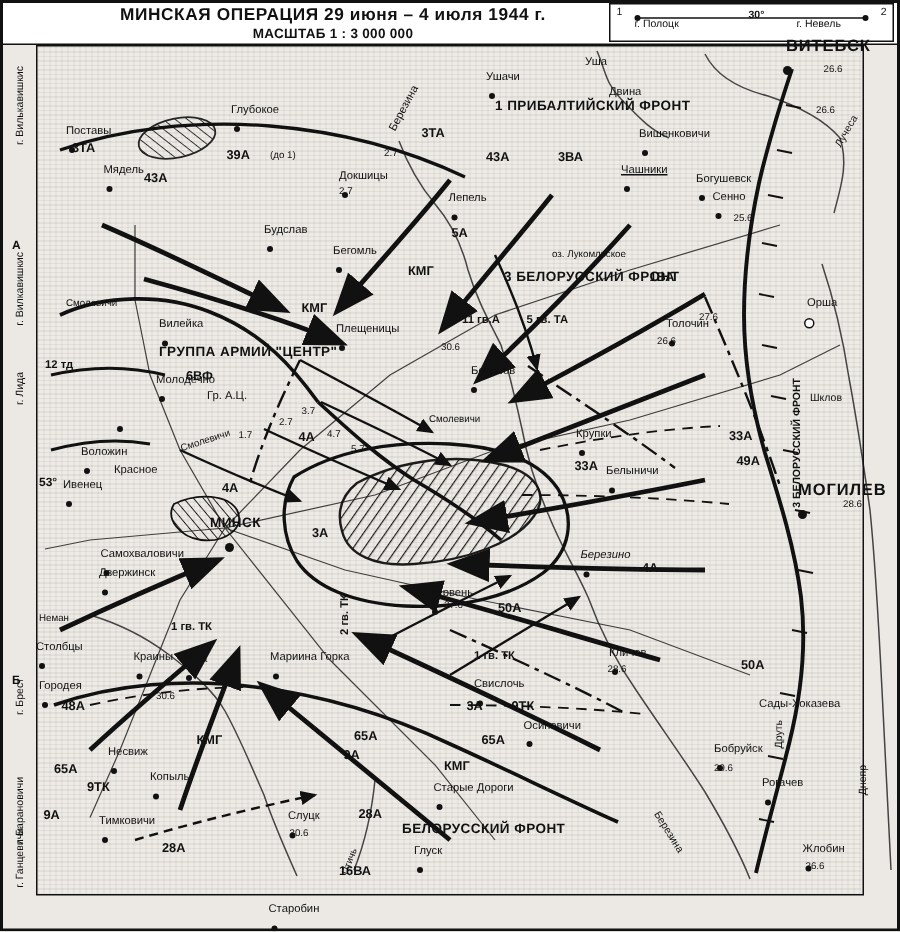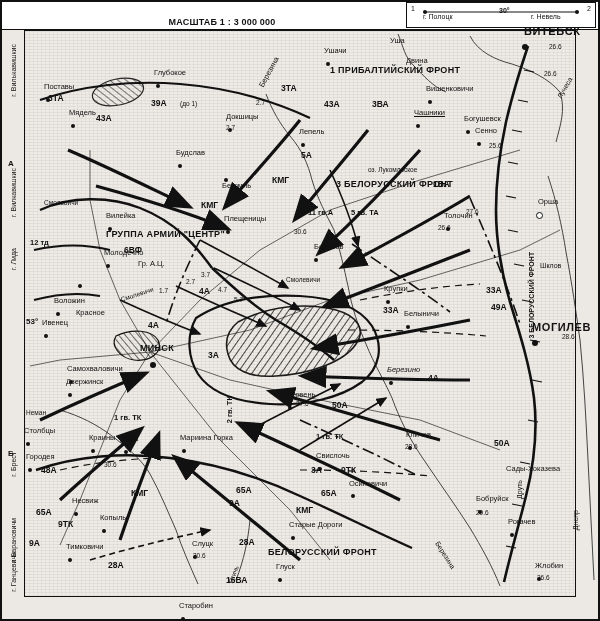--- a/index.html
+++ b/index.html
@@ -183,20 +183,21 @@
       <path d="M352,244 C384,266 418,288 450,312"></path>
       <path d="M300,420 C340,438 380,456 418,476"></path>
       <path d="M200,240 C186,268 174,296 166,324"></path>
     </g>
   </svg>
 
   <div class="frame-outer"></div>
   <div class="frame-inner"></div>
 
   <div class="title-band">
+    <div class="title-main">МИНСКАЯ ОПЕРАЦИЯ 29 июня – 4 июля 1944 г.</div>
     <div class="title-sub">МАСШТАБ 1 : 3 000 000</div>
   </div>
 
   <div class="keybox" style="left:406px;width:190px;">
     <span class="kl" style="left:4px;top:2px;">1</span>
     <span class="kl" style="left:16px;top:10px;">г. Полоцк</span>
     <span class="kl" style="left:92px;top:4px;font-weight:bold;">30°</span>
     <span class="kl" style="left:124px;top:10px;">г. Невель</span>
     <span class="kl" style="right:4px;top:2px;">2</span>
     <svg width="190" height="26">
@@ -304,21 +305,21 @@
     <span class="dot" style="left:46px;top:98px;"></span>
     <span class="lbl city" style="left:44px;top:83px;">Поставы</span>
 
     <span class="dot" style="left:71px;top:124px;"></span>
     <span class="lbl city" style="left:69px;top:109px;">Мядель</span>
 
     <span class="dot" style="left:178px;top:164px;"></span>
     <span class="lbl city" style="left:176px;top:149px;">Будслав</span>
 
     <span class="dot" style="left:224px;top:178px;"></span>
-    <span class="lbl city" style="left:222px;top:163px;margin-top:19px;">Бегомль</span>
+    <span class="lbl city" style="left:222px;top:163px;">Бегомль</span>
 
     <span class="dot" style="left:226px;top:230px;"></span>
     <span class="lbl city" style="left:224px;top:215px;">Плещеницы</span>
 
     <span class="dot" style="left:108px;top:227px;"></span>
     <span class="lbl city" style="left:106px;top:212px;">Вилейка</span>
 
     <span class="dot" style="left:106px;top:264px;"></span>
     <span class="lbl city" style="left:104px;top:249px;">Молодечно</span>
 

